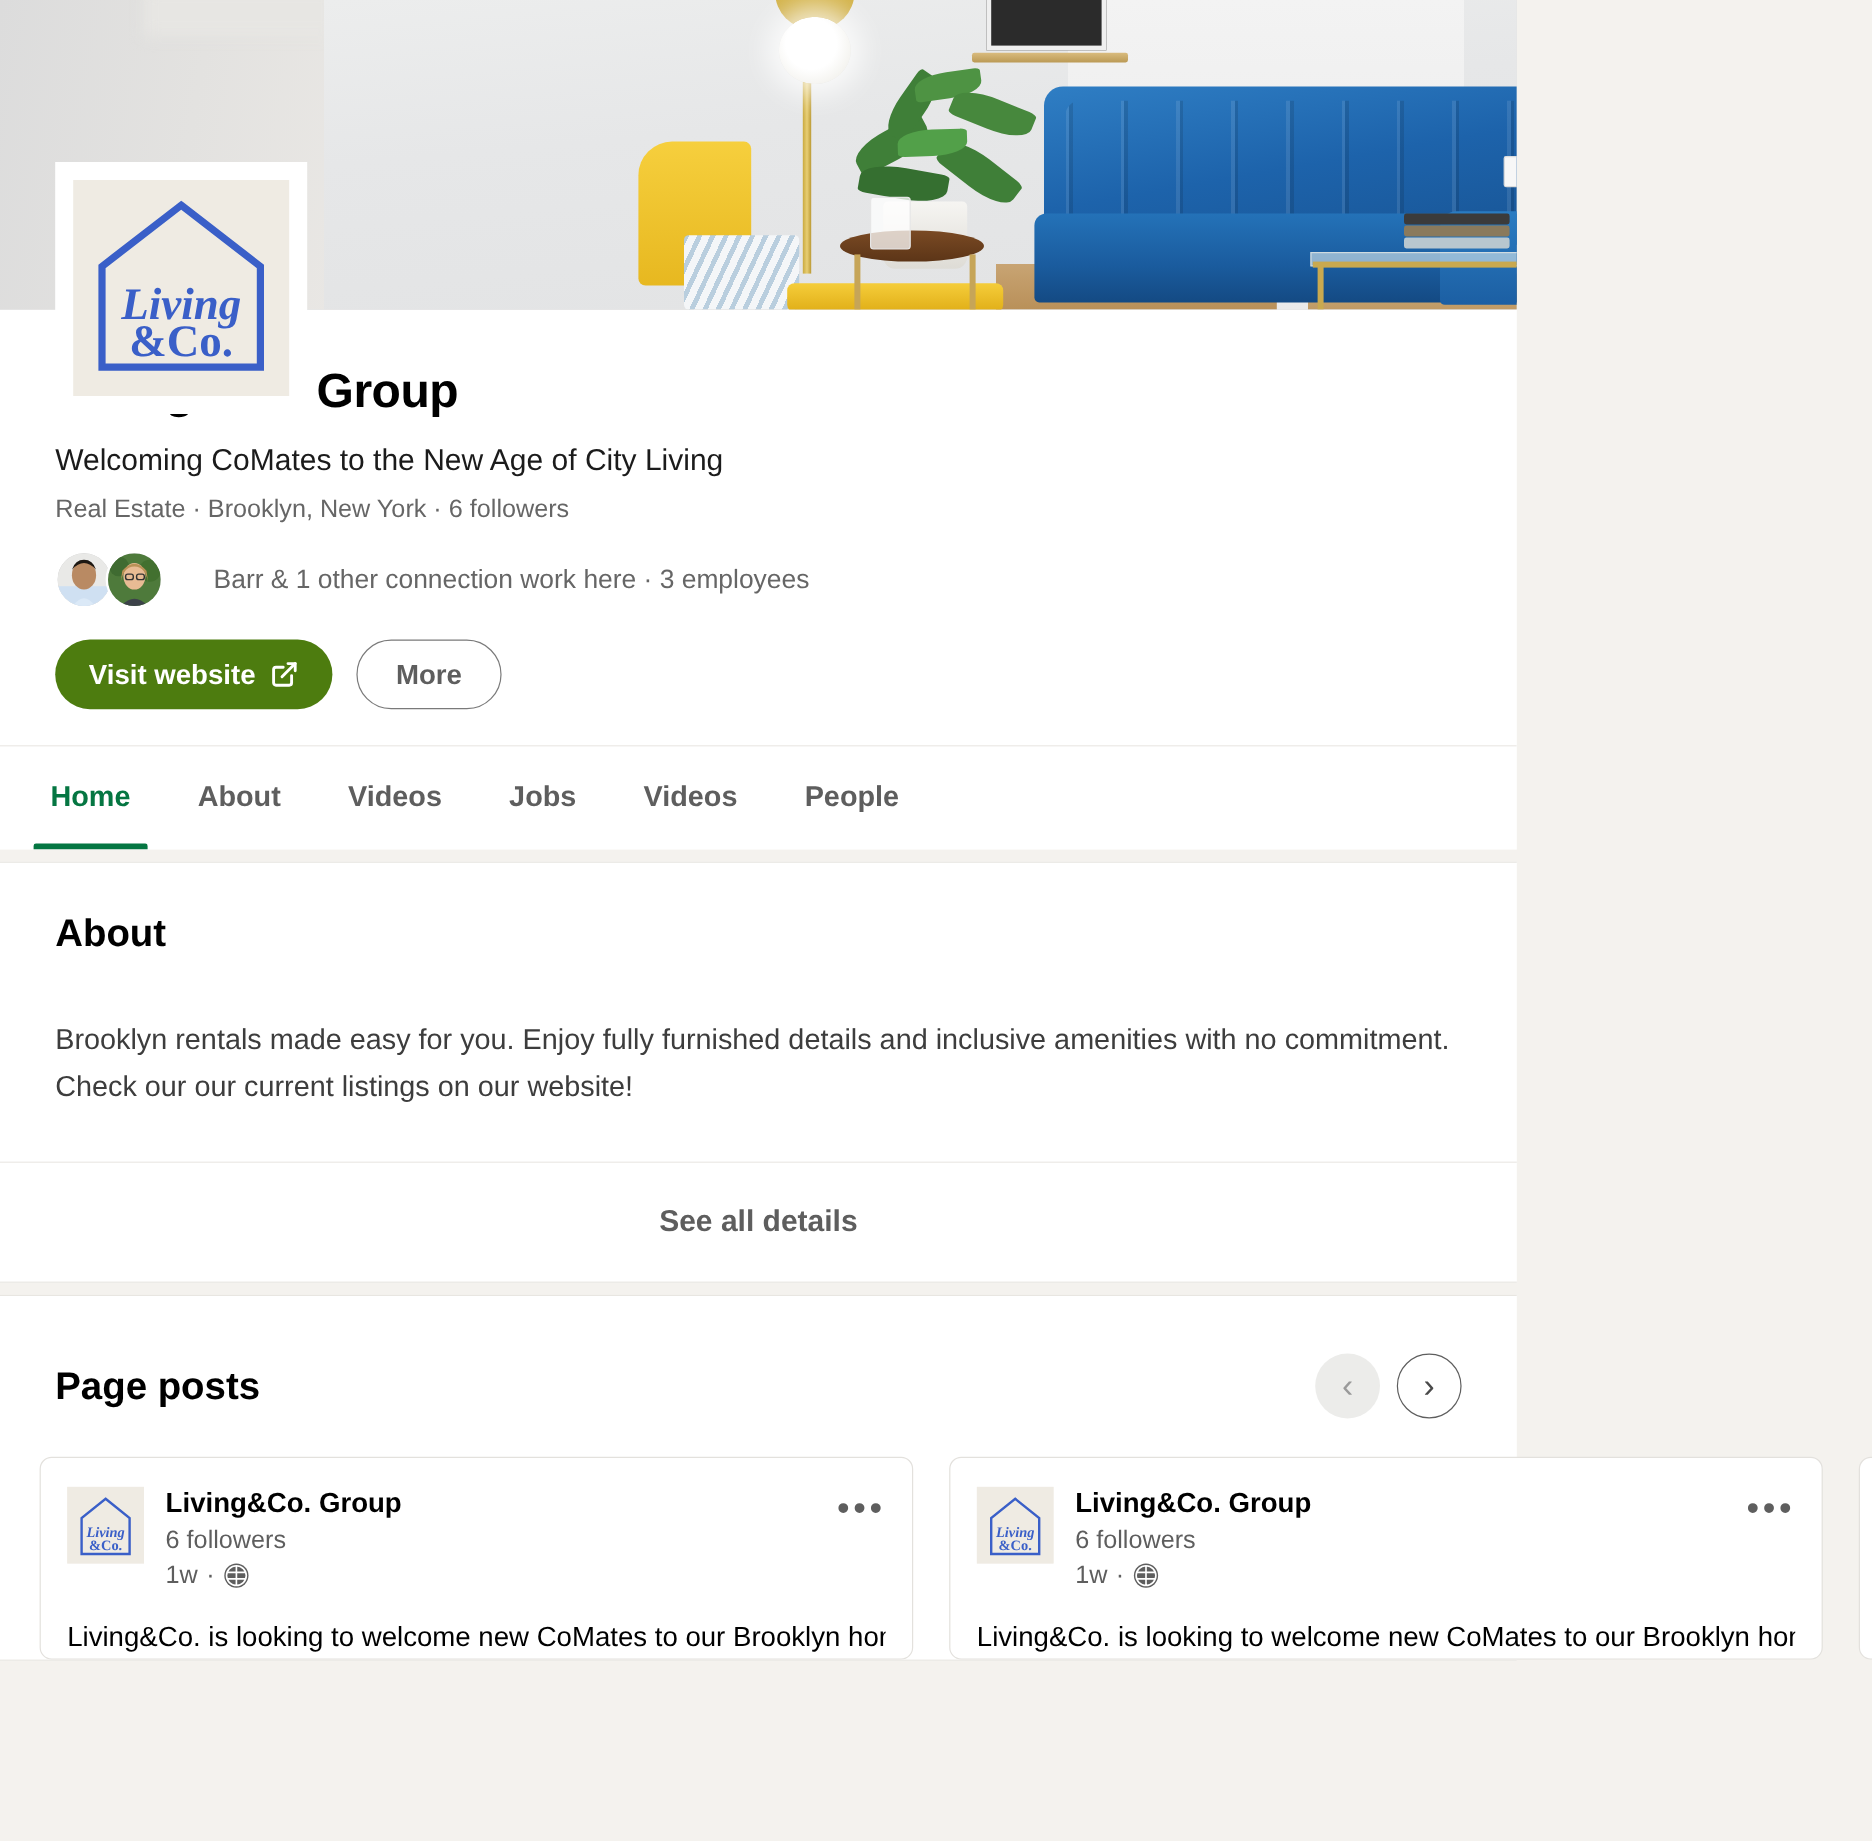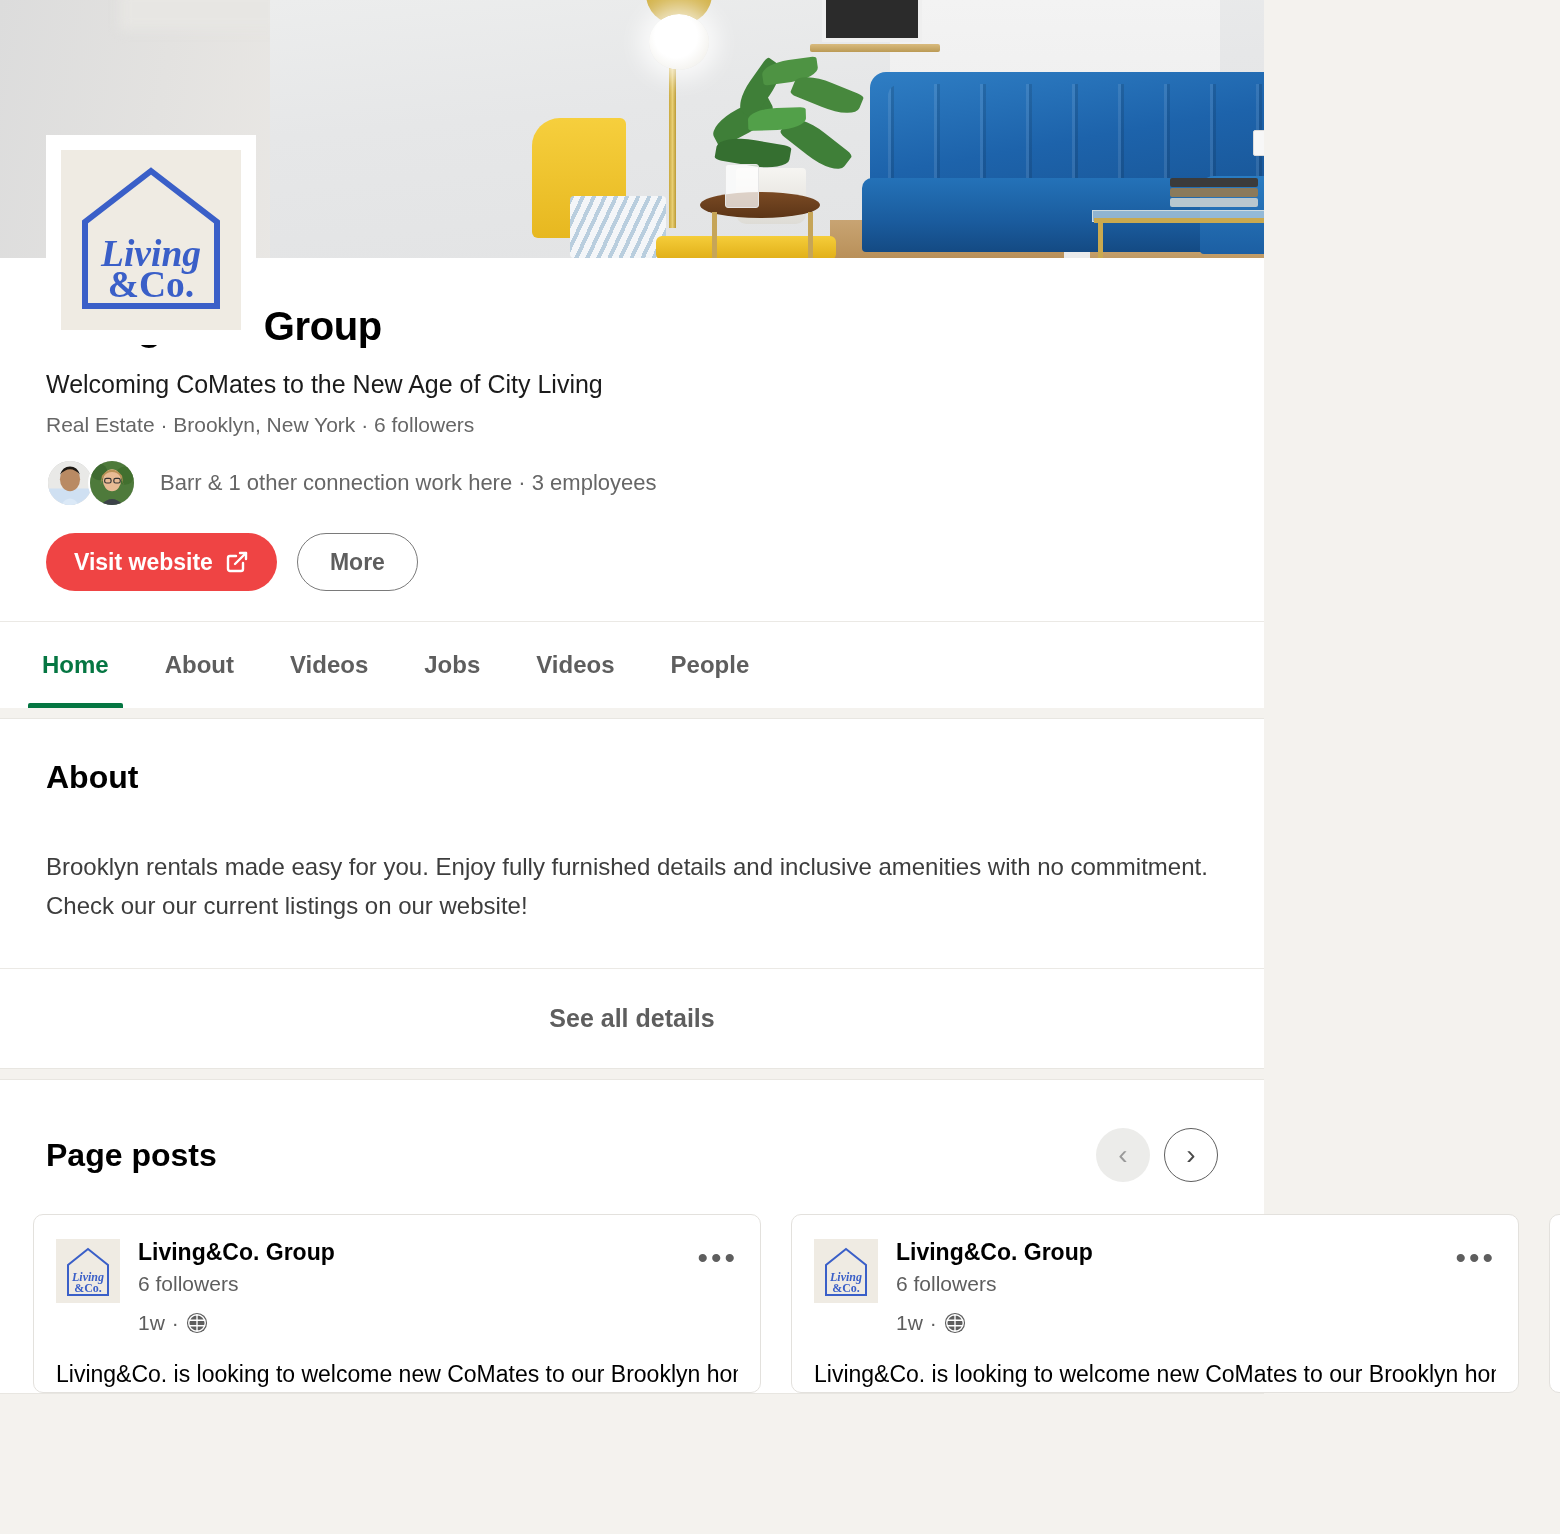--- a/index.html
+++ b/index.html
@@ -183,29 +183,29 @@
 
   .connections { display:flex; align-items:center; margin-top:22px; }
   .avatars { position:relative; width:108px; height:48px; flex:none; }
   .avatar {
     position:absolute; top:0; width:48px; height:48px; border-radius:50%;
     border:2px solid #ffffff; overflow:hidden; background:#ccc;
   }
   .avatar.a1 { left:0; z-index:1; }
   .avatar.a2 { left:42px; z-index:2; }
   .av-svg{ width:100%; height:100%; display:block; }
-  .conn-text { font-size:22px; color:#666666; margin-left:6px; }
+  .conn-text { font-size:22px; color:#666666; margin-left:24px; }
 
   .actions { display:flex; align-items:center; gap:20px; margin-top:26px; padding-bottom:30px; }
   .btn {
     height:58px; border-radius:29px; display:inline-flex; align-items:center; justify-content:center;
     font-size:23px; font-weight:700; cursor:pointer; white-space:nowrap;
   }
   .btn-primary {
-    background:#ef4444; color:#ffffff; border:none; padding:0 28px; gap:12px;
+    background:#4d7c0f; color:#ffffff; border:none; padding:0 28px; gap:12px;
   }
   .btn-secondary {
     background:transparent; color:#5e5e5e; border:1.6px solid #7a7a7a; padding:16px 32px;
   }
   .ext-icon { width:24px; height:24px; flex:none; }
 
   
   .tabs-wrap { border-top:1px solid #ebe9e5; }
   .tabs { display:flex; align-items:flex-end; padding:0 14px; height:86px; }
   .tab {
@@ -259,21 +259,21 @@
   .post-card.partial { width:90px; overflow:hidden; }
   .post-head { display:flex; align-items:flex-start; }
   .post-logo {
     width:64px; height:64px; flex:none; background:#efebe3;
     display:flex; align-items:center; justify-content:center; overflow:hidden;
   }
   .post-logo svg{ width:100%; height:100%; }
   .post-ident { margin-left:18px; flex:1; min-width:0; }
   .post-name { font-size:23px; font-weight:700; color:#000; line-height:1.2; }
   .post-followers { font-size:21px; color:#5e5e5e; margin-top:5px; }
-  .post-time { font-size:21px; color:#5e5e5e; margin-top:15px; display:flex; align-items:center; gap:7px; }
+  .post-time { font-size:21px; color:#5e5e5e; margin-top:5px; display:flex; align-items:center; gap:7px; }
   .globe { width:22px; height:22px; flex:none; }
   .post-menu { font-size:30px; color:#5e5e5e; letter-spacing:3px; line-height:.6; padding-top:10px; cursor:pointer; }
   .post-body {
     font-size:23px; color:#000; line-height:1.55; margin-top:22px;
     white-space:nowrap; overflow:hidden;
   }
 </style>
 </head>
 <body>
 

